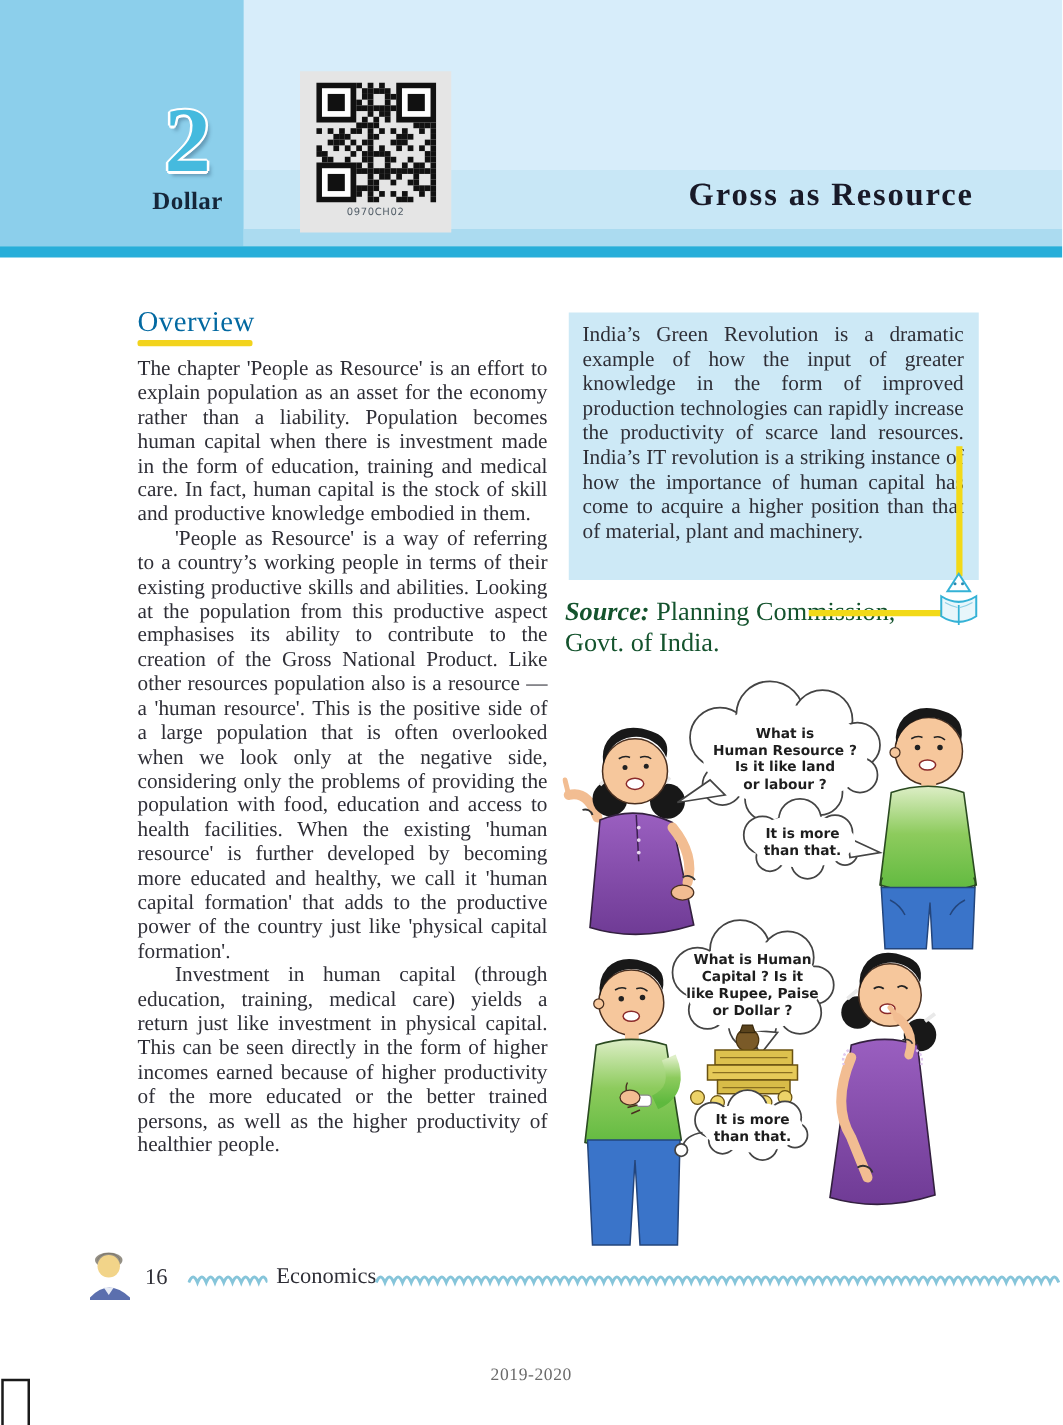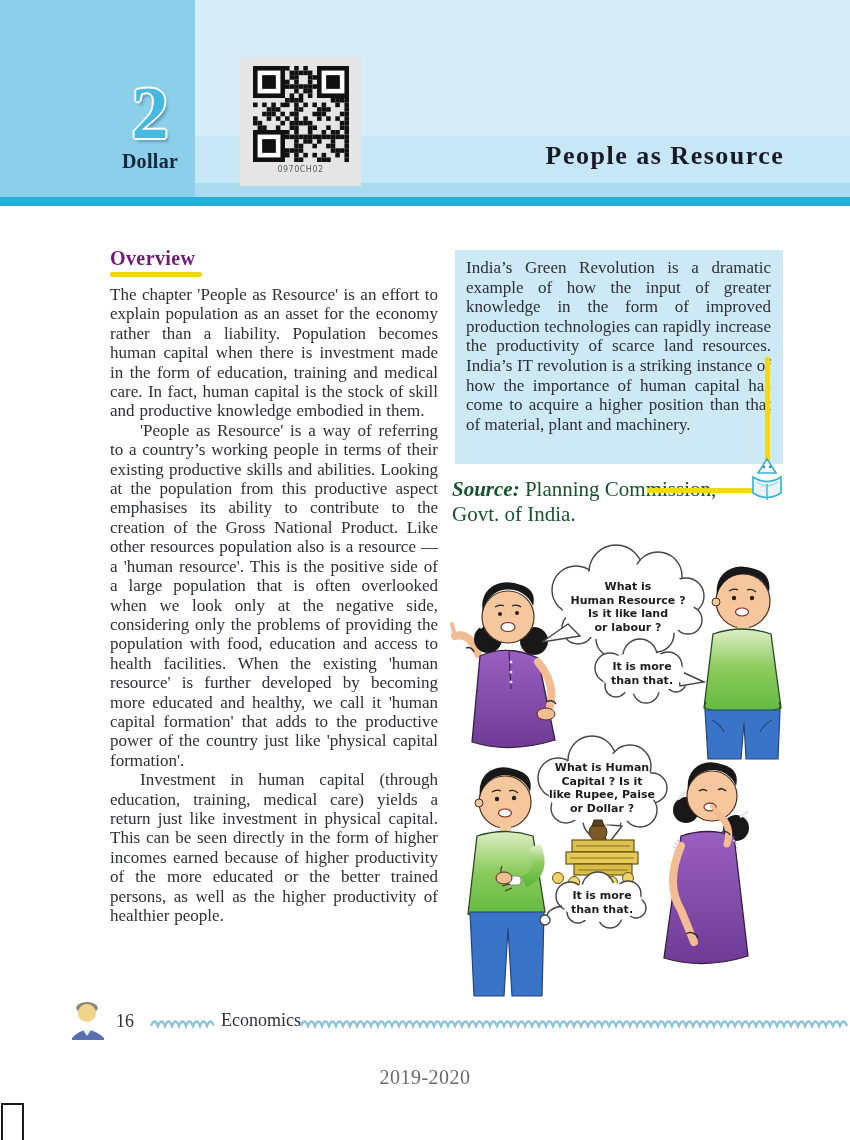--- a/index.html
+++ b/index.html
@@ -18,21 +18,21 @@
   .chapter-label { font-size:20px; font-weight:bold; color:#152639; letter-spacing:.3px; margin-top:4px; }
   .qr-box { position:absolute; left:240px; top:57px; width:121px; height:129px; background:#e5e5e5;
     display:flex; flex-direction:column; align-items:center; padding-top:9px; }
   .qr-caption { font-family:"DejaVu Sans", sans-serif; font-size:8px; color:#55606a; margin-top:3px; letter-spacing:.5px; }
   .page-title { position:absolute; left:540px; top:141px; width:250px; text-align:center;
     font-size:26px; font-weight:bold; color:#191a28; letter-spacing:1.5px; }
   .cyan-bar { position:absolute; left:0; top:197px; width:850px; height:9px; background:#27aed9; }
 
   
   .overview-col { position:absolute; left:110px; top:246px; width:328px; }
-  .overview-heading { font-size:20px; font-weight:bold; color:#701a75; letter-spacing:.4px; line-height:24px; }
+  .overview-heading { font-size:23px; font-weight:normal; color:#0369a1; letter-spacing:.4px; line-height:24px; }
   .heading-underline { width:92px; height:5px; background:#f2d31c; margin:2px 0 8px 0; border-radius:2px; }
   .overview-col p { font-size:17px; line-height:19.4px; color:#2e2e36; text-align:justify; word-spacing:.6px; }
   .overview-col p + p { text-indent:30px; }
 
   
   .info-box { position:absolute; left:455px; top:250px; width:328px; height:214px;
     background:#cde9f6; padding:8px 12px 8px 11px; }
   .info-box-text { font-size:17px; line-height:19.6px; color:#2e2e36; text-align:justify; }
   .yellow-vline { position:absolute; left:765px; top:357px; width:5px; height:104px; background:#f2d918; }
   .source-row { position:absolute; left:452px; top:477px; width:300px; font-size:21px; color:#14532d; }
@@ -46,22 +46,22 @@
   .bubble-text { position:absolute; transform:translateX(-50%); text-align:center; white-space:pre-line;
     font-family:"DejaVu Sans", sans-serif; font-weight:bold; font-size:11px; line-height:13.5px; color:#1d1d1d; width:150px; }
 
   
   .footer-icon { position:absolute; left:70px; top:1000px; }
   .page-number { position:absolute; left:116px; top:1011px; font-size:18px; color:#2e2e36; }
   .book-title { position:absolute; left:221px; top:1010px; font-size:18px; color:#2e2e36; }
   .squig { position:absolute; top:1018px; height:12px; }
   .squig-1 { left:150px; width:64px; }
   .squig-2 { left:300px; width:548px; }
-  .year-label { position:absolute; left:0; top:1066px; width:850px; text-align:center;
-    font-size:20px; color:#6a6a6a; letter-spacing:.5px; }
+  .year-label { position:absolute; left:0; top:1093px; width:850px; text-align:center;
+    font-size:14px; color:#6a6a6a; letter-spacing:.5px; }
   .reg-mark { position:absolute; left:1px; top:1103px; width:23px; height:40px;
     border:2px solid #1a1a1a; background:#fff; }
 </style>
 </head>
 <body>
 
 <div class="page">
 
   <div class="header">
     <div class="header-right"></div>
@@ -231,21 +231,21 @@
           <rect x="70" y="0" width="35" height="35" fill="#111"></rect>
           <rect x="75" y="5" width="25" height="25" fill="#fff"></rect>
           <rect x="80" y="10" width="15" height="15" fill="#111"></rect>
           <rect x="0" y="70" width="35" height="35" fill="#111"></rect>
           <rect x="5" y="75" width="25" height="25" fill="#fff"></rect>
           <rect x="10" y="80" width="15" height="15" fill="#111"></rect>
         </svg>
       <div class="qr-caption">0970CH02</div>
     </div>
 
-    <div class="page-title">People as Resource</div>
+    <div class="page-title">Gross as Resource</div>
   </div>
   <div class="cyan-bar"></div>
 
   <div class="overview-col">
     <div class="overview-heading">Overview</div>
     <div class="heading-underline"></div>
     <p>The chapter 'People as Resource' is an effort to explain population as an asset for the economy rather than a liability. Population becomes human capital when there is investment made in the form of education, training and medical care. In fact, human capital is the stock of skill and productive knowledge embodied in them.</p>
     <p>'People as Resource' is a way of referring to a country’s working people in terms of their existing productive skills and abilities. Looking at the population from this productive aspect emphasises its ability to contribute to the creation of the Gross National Product. Like other resources population also is a resource — a 'human resource'. This is the positive side of a large population that is often overlooked when we look only at the negative side, considering only the problems of providing the population with food, education and access to health facilities. When the existing 'human resource' is further developed by becoming more educated and healthy, we call it 'human capital formation' that adds to the productive power of the country just like 'physical capital formation'.</p>
     <p>Investment in human capital (through education, training, medical care) yields a return just like investment in physical capital. This can be seen directly in the form of higher incomes earned because of higher productivity of the more educated or the better trained persons, as well as the higher productivity of healthier people.</p>
   </div>

